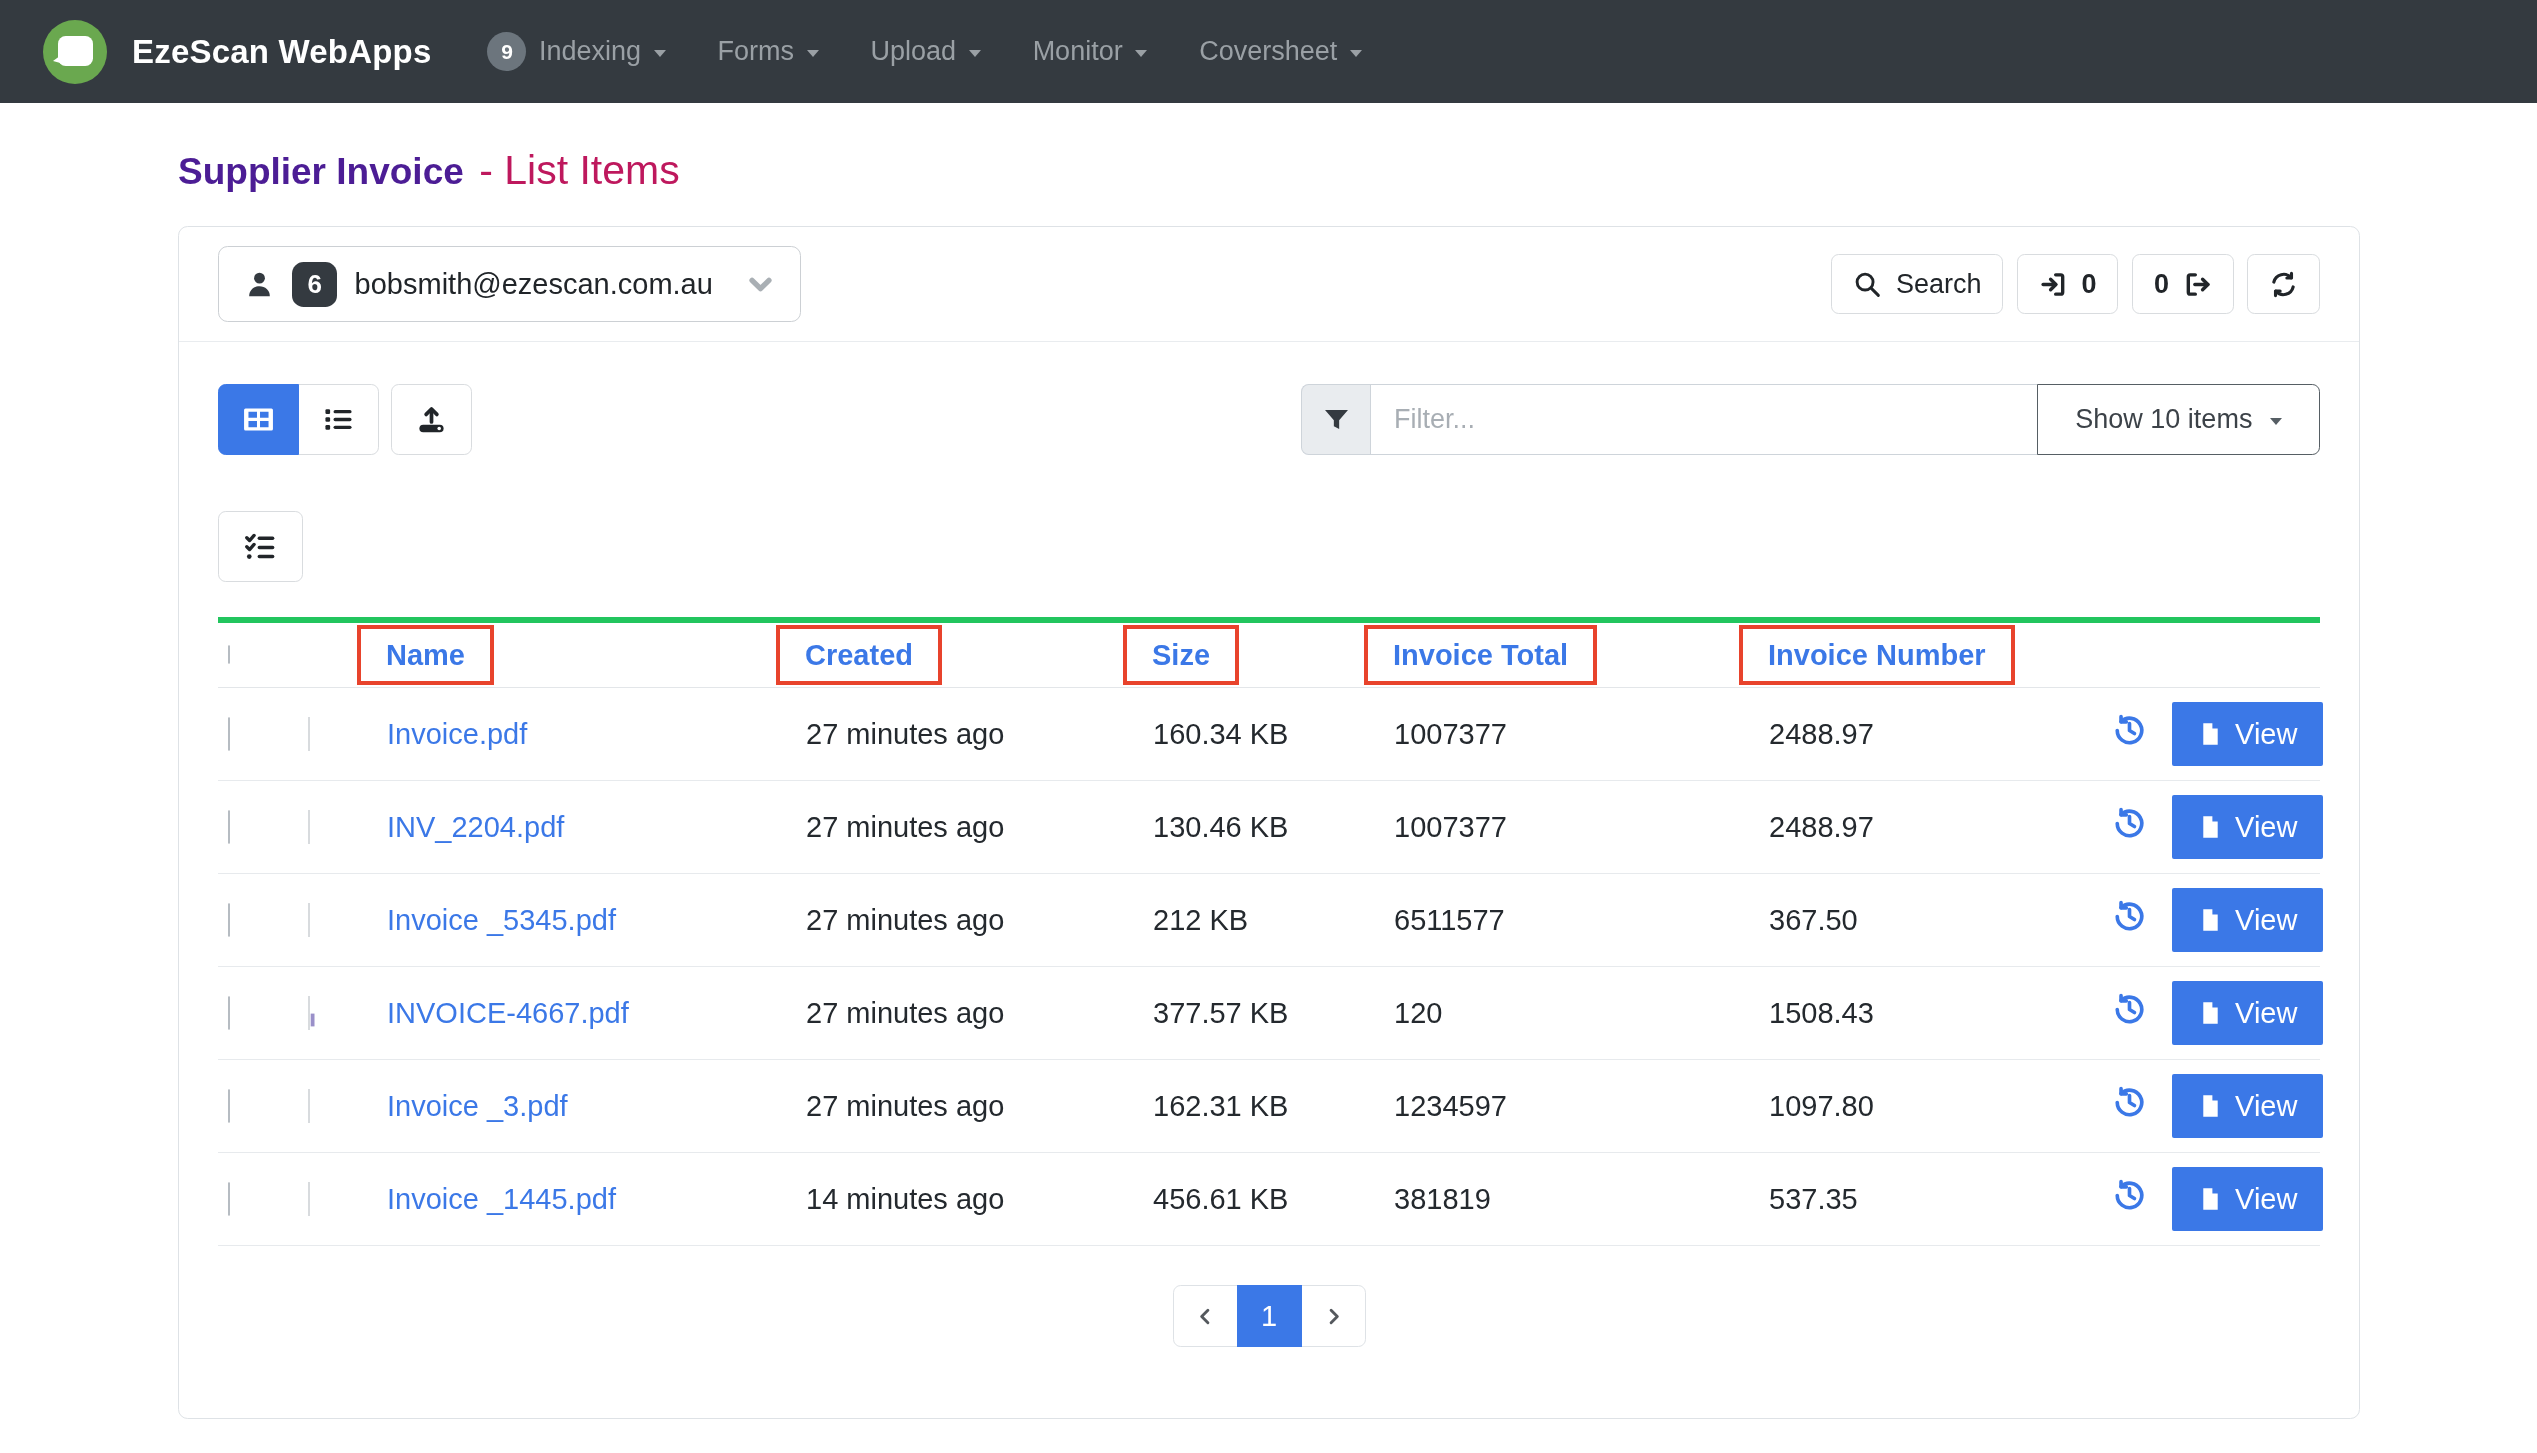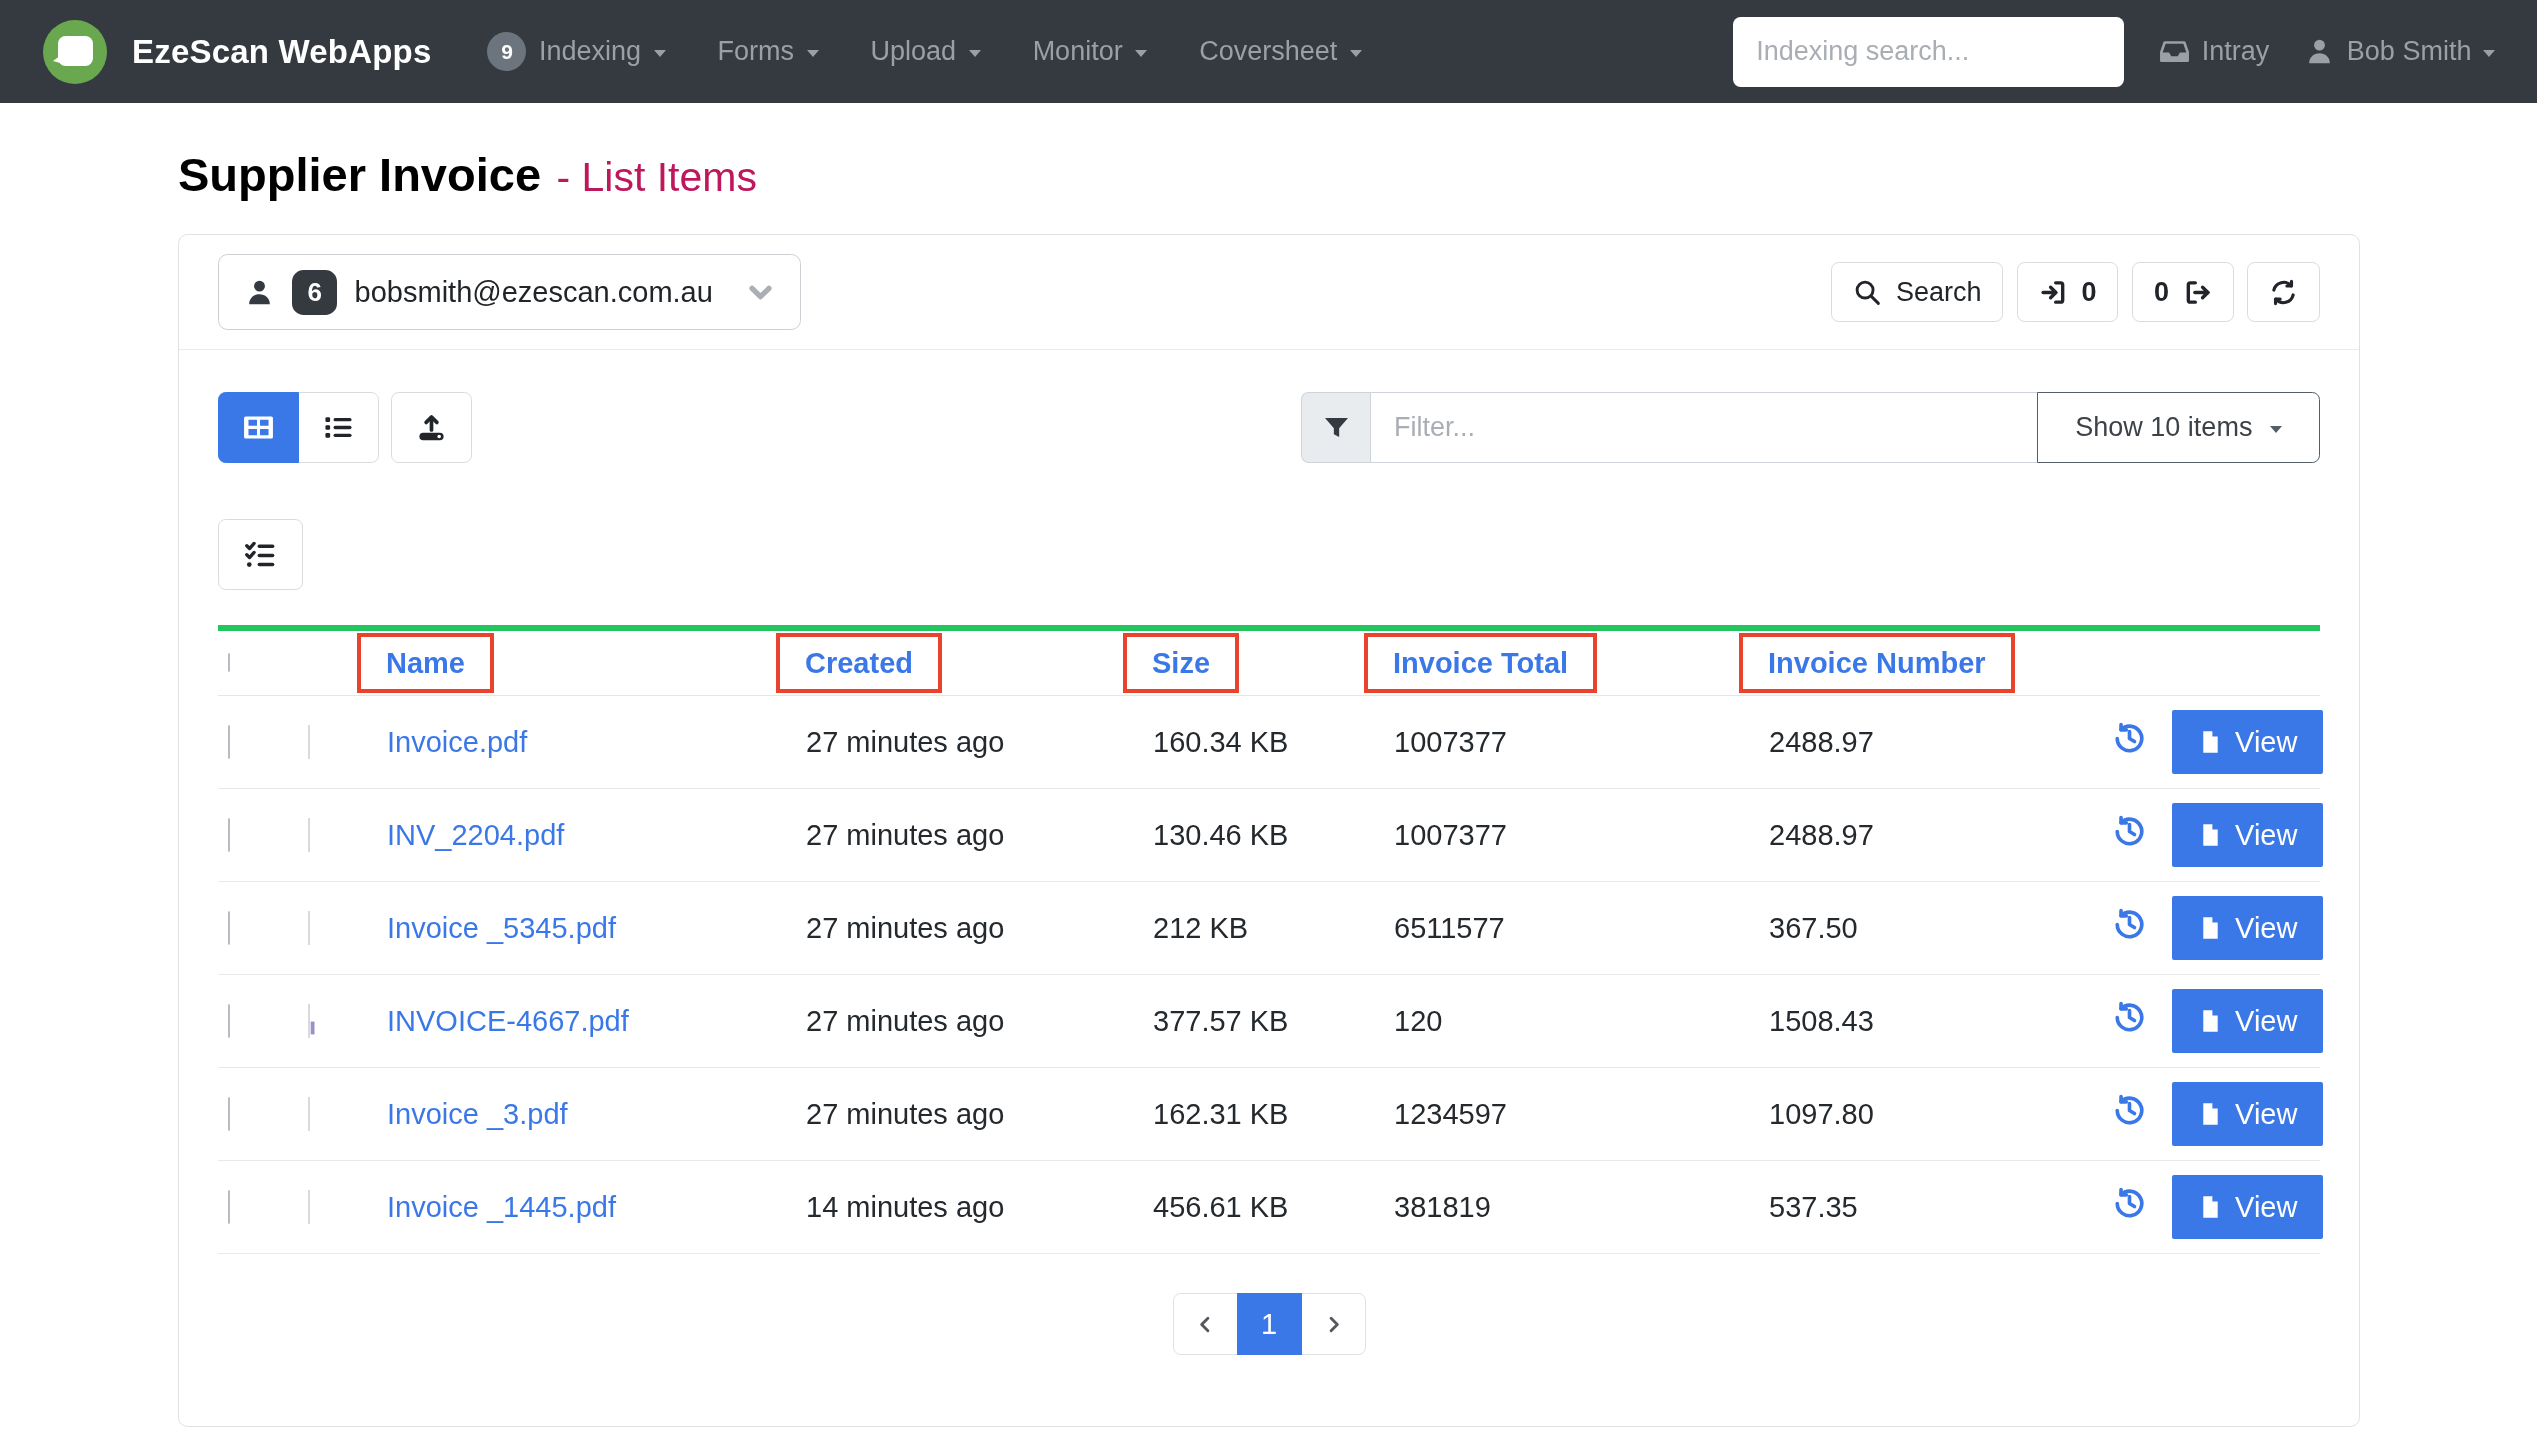--- a/index.html
+++ b/index.html
@@ -34,21 +34,21 @@
     width:391px; height:70px; border:none; border-radius:7.7px; background:#fff;
     font-family:inherit; font-size:27px; padding:0 23px; color:#495057; outline:none;
   }
   .nav-search-input::placeholder { color:#a8aeb4; }
   .nav-link { display:flex; align-items:center; gap:11.6px; color:#9aa0a5; font-size:27px; cursor:pointer; }
   .nav-link .ic { width:31px; height:31px; }
 
   
   .main { padding:0 178px; }
   .page-title { margin-top:44px; display:flex; align-items:baseline; gap:15.4px; }
-  .page-title .t-main { font-size:47px; font-weight:700; color:#000000; }
+  .page-title .t-main { font-size:37px; font-weight:700; color:#4c1d95; }
   .page-title .t-sub  { font-size:41px; font-weight:400; color:#be185d; }
 
   .card { margin-top:32px; border:1px solid #dee2e6; border-radius:9.6px; background:#fff; }
   .card-header {
     display:flex; align-items:center; padding:19px 39px; border-bottom:1px solid #e9ecef;
   }
   .user-select {
     display:flex; align-items:center; gap:17.3px; height:76px; padding:0 25px;
     background:#fff; border:1px solid #ccd0d4; border-radius:9.6px; cursor:pointer;
   }
@@ -186,38 +186,20 @@
     <div class="nav-item">
       <span>Upload</span>
       <span class="caret"></span>
     </div>
     <div class="nav-item">
       <span>Monitor</span>
       <span class="caret"></span>
     </div>
     <div class="nav-item">
       <span>Coversheet</span>
-      <span class="caret"></span>
-    </div>
-  </div>
-  <div class="nav-right">
-    <input class="nav-search-input" type="text" placeholder="Indexing search..." style="">
-    <div class="nav-link">
-      <svg class="ic" viewBox="0 0 24 24">
-        <path d="M4.4 5h15.2l2.6 7.6v6.6H1.8v-6.6z" fill="none" stroke="currentColor" stroke-width="2" stroke-linejoin="round"></path>
-        <path d="M1.8 12.8h6l1.7 2.8h5l1.7-2.8h6v6.4H1.8z" fill="currentColor"></path>
-      </svg>
-      <span>Intray</span>
-    </div>
-    <div class="nav-link">
-      <svg class="ic" viewBox="0 0 24 24" fill="currentColor">
-        <circle cx="12" cy="7.1" r="4.2"></circle>
-        <path d="M4 21c0-4.5 3.6-7.6 8-7.6s8 3.1 8 7.6z"></path>
-      </svg>
-      <span>Bob Smith</span>
       <span class="caret"></span>
     </div>
   </div>
 </nav>
 
 <main class="main">
 
   <div class="page-title">
     <span class="t-main">Supplier Invoice</span>
     <span class="t-sub">- List Items</span>

